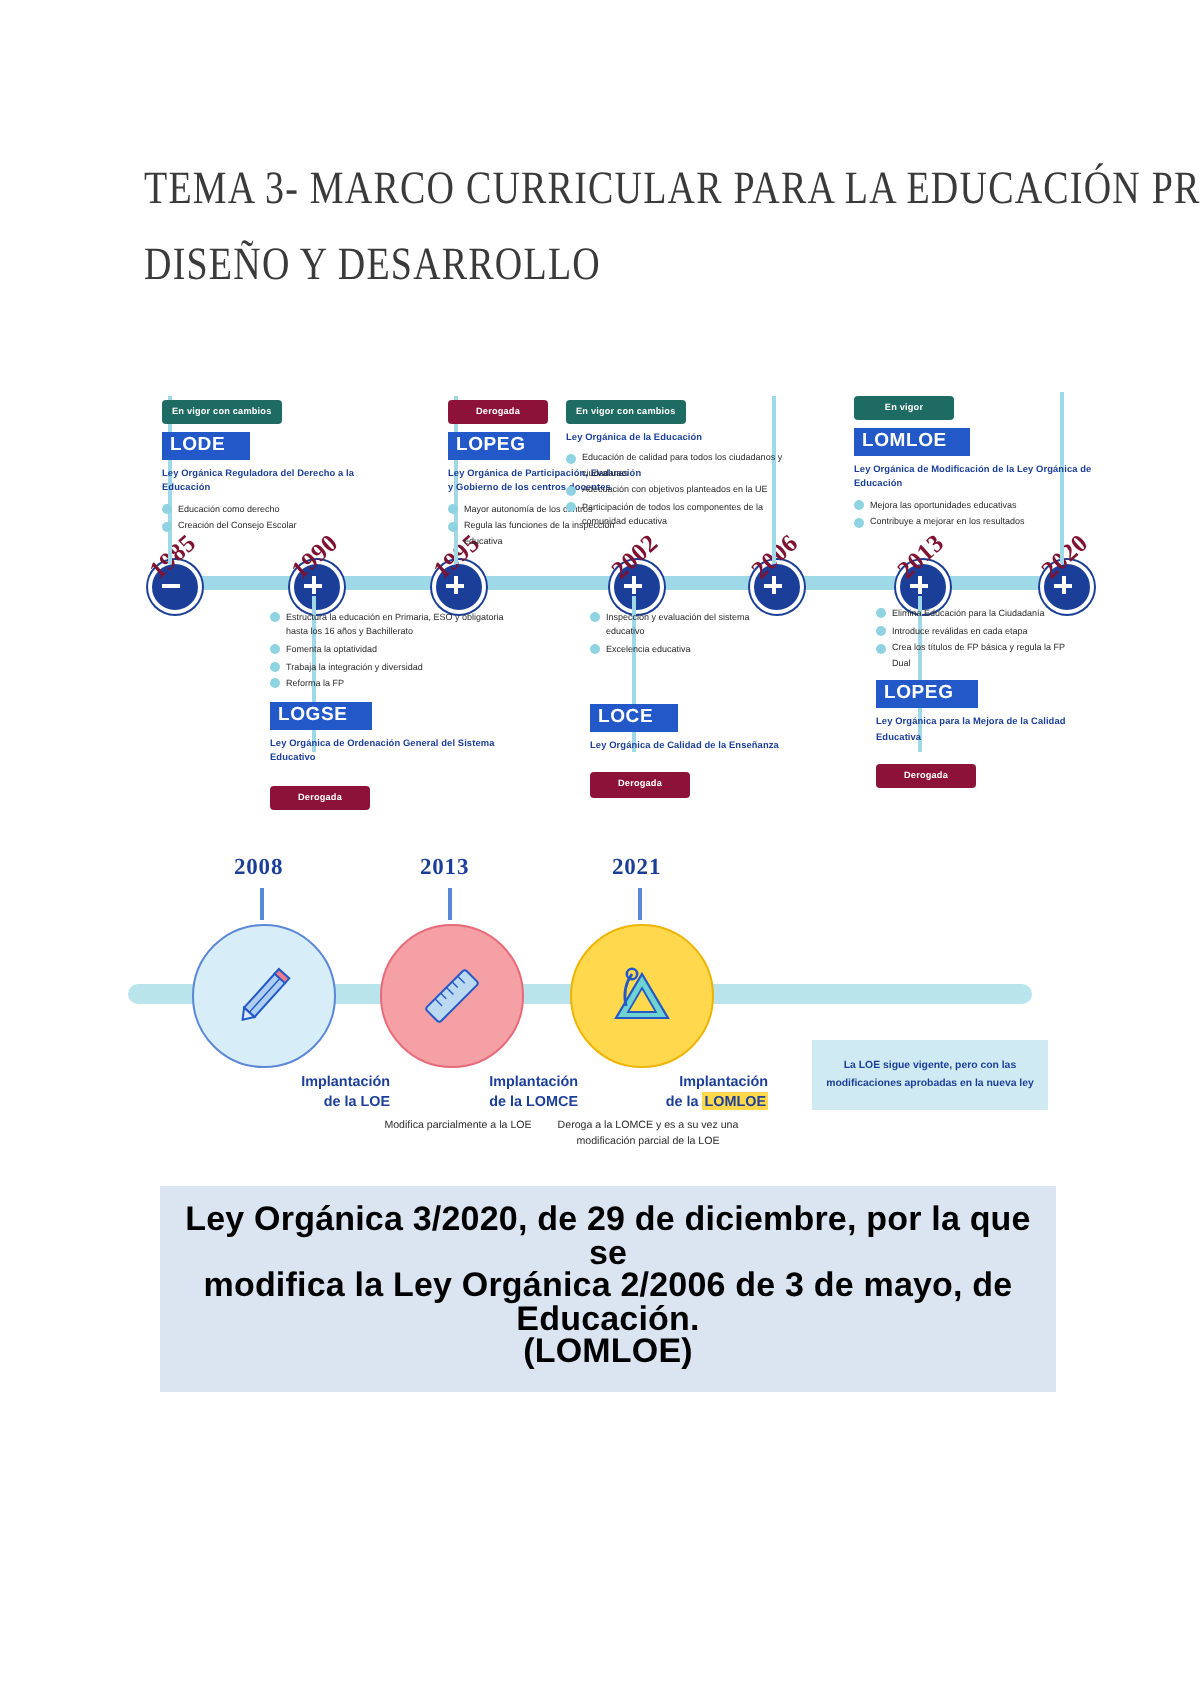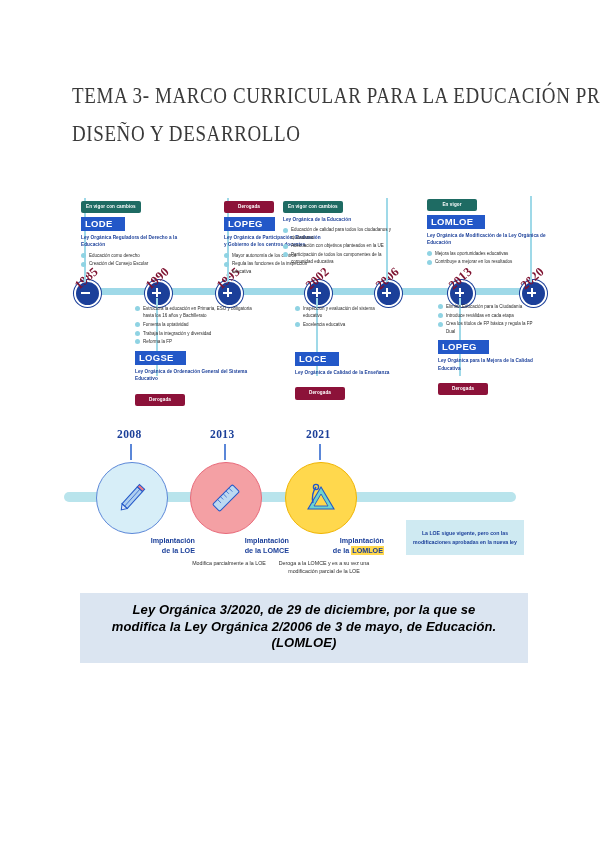--- a/index.html
+++ b/index.html
@@ -129,23 +129,22 @@
 
   
   .banner{
     position:absolute;left:80px;top:593px;width:448px;
     background:#dbe5f1;
     text-align:center;
     padding:9px 6px 11px 6px;
     box-sizing:border-box;
   }
   .banner div{
-    font-weight:bold;font-size:13px;line-height:16.5px;color:#000000;
+    font-weight:bold;font-size:17px;line-height:16.5px;color:#000000;
     letter-spacing:.1px;
-    font-style:italic;
   }
 
   svg{display:block;}
 </style>
 </head>
 <body>
 
 <div class="page">
 
   <div class="title">

